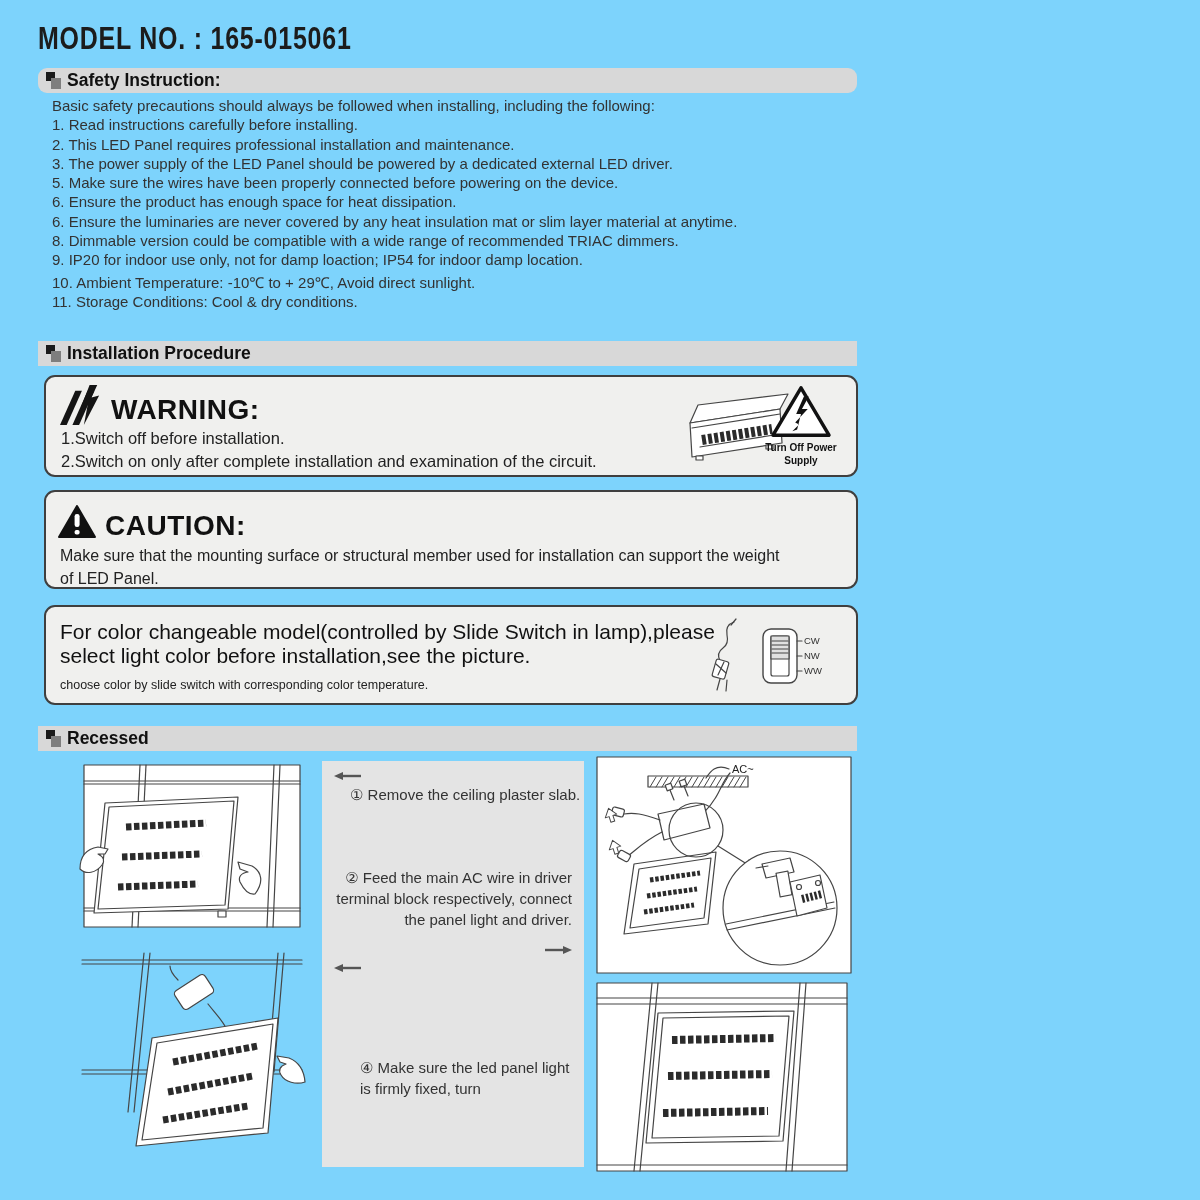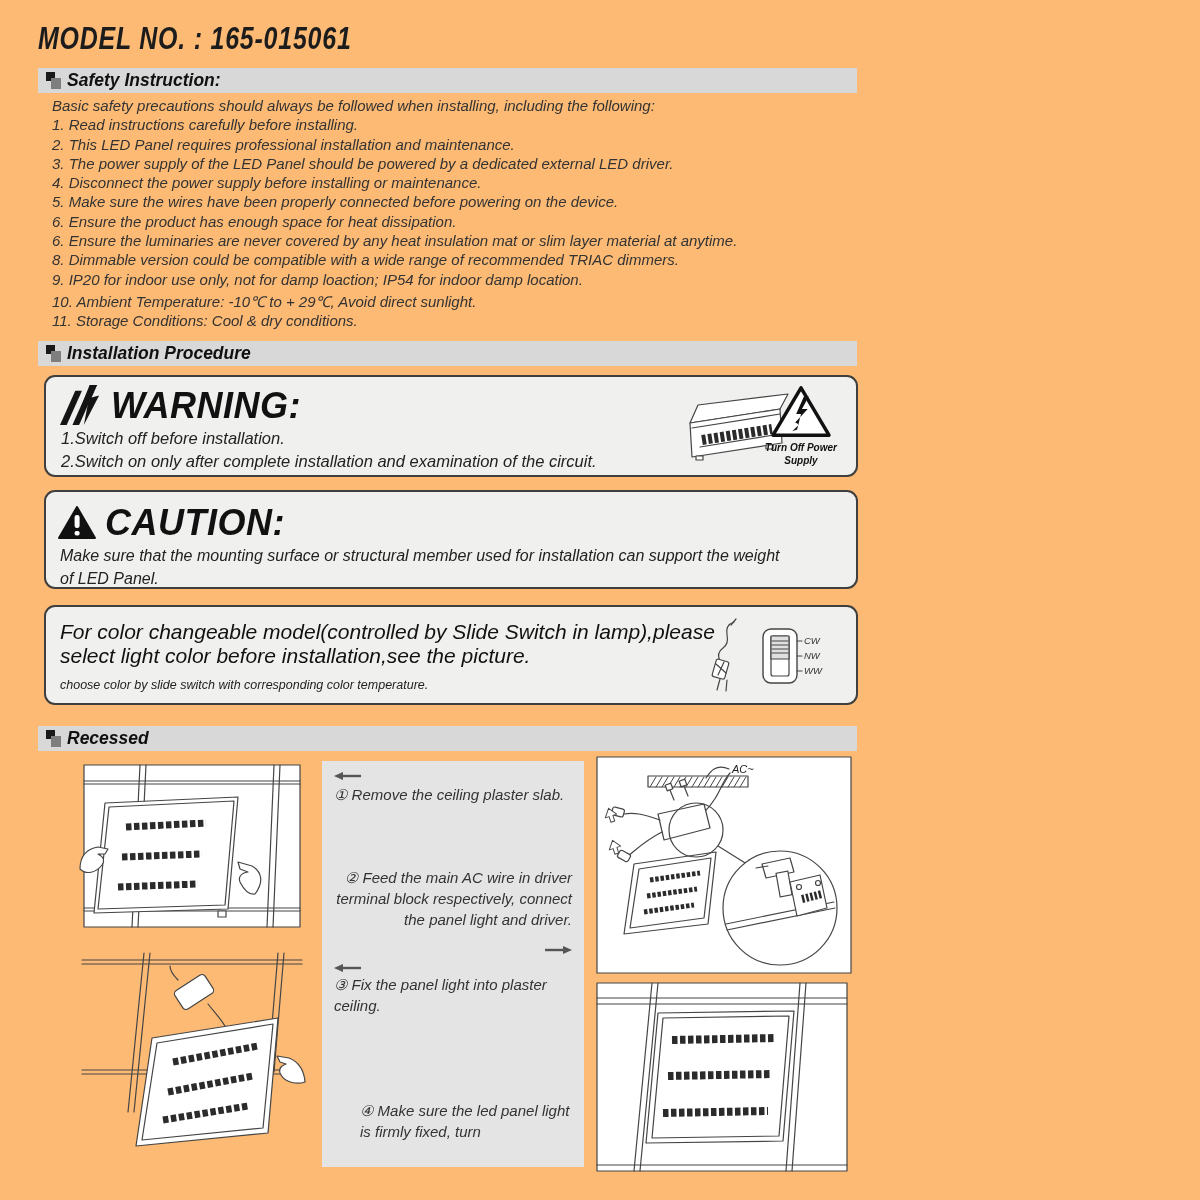--- a/index.html
+++ b/index.html
@@ -1,76 +1,75 @@
 <!DOCTYPE html>
 <html><head>
 <meta charset="utf-8">
 <style>
   html,body{margin:0;padding:0;background:#fff;}
-  .page{position:relative;width:1200px;height:1200px;background:#fdba74;overflow:hidden;
-        font-family:"Liberation Sans",sans-serif;color:#222;font-style:italic;}
+  .page{position:relative;width:1200px;height:1200px;background:#7dd3fc;overflow:hidden;
+        font-family:"Liberation Sans",sans-serif;color:#222;}
   .title{position:absolute;left:38px;top:20px;font-size:32px;font-weight:bold;color:#1c1c1c;
          white-space:nowrap;transform:scaleX(0.78);transform-origin:0 50%;letter-spacing:1px;}
   .bar{position:absolute;left:38px;width:819px;height:25px;background:#d8d8d8;
        display:flex;align-items:center;padding-left:8px;box-sizing:border-box;}
   .bar .bar-label{font-size:17.5px;font-weight:bold;color:#101010;}
   .sq-icon{position:relative;width:16px;height:17px;margin-right:5px;flex:0 0 auto;}
   .sq-icon::before{content:"";position:absolute;left:0;top:0;width:9px;height:9px;background:#1a1a1a;}
   .sq-icon::after{content:"";position:absolute;left:5px;top:6px;width:10px;height:11px;background:#7e7e7e;}
   .safety-text{position:absolute;left:52px;top:96px;width:790px;font-size:15px;line-height:19.3px;color:#333;}
   .safety-text .gap{margin-top:3px;}
   .rbox{position:absolute;left:44px;width:814px;background:#f0f0ee;border:2px solid #3f3f3f;
         border-radius:11px;box-sizing:border-box;}
   .warn-box{top:375px;height:102px;}
   .caution-box{top:490px;height:99px;}
   .color-box{top:605px;height:100px;}
   .hazard-head{position:absolute;left:14px;top:8px;display:flex;align-items:center;gap:9px;}
-  .hazard-title{font-size:36px;font-weight:bold;color:#111;letter-spacing:0.5px;}
+  .hazard-title{font-size:28px;font-weight:bold;color:#111;letter-spacing:0.5px;margin-top:8px;}
   .warn-lines{position:absolute;left:15px;top:50px;font-size:16.5px;line-height:22.5px;color:#222;}
   .driver-art{position:absolute;left:630px;top:12px;}
   .tri-block{position:absolute;right:10px;top:7px;width:90px;text-align:center;}
   .tri-caption{font-size:10px;font-weight:bold;line-height:12.5px;color:#111;margin-top:2px;}
   .caution-text{position:absolute;left:14px;top:52px;width:730px;font-size:16px;line-height:23px;color:#222;}
   .color-main{position:absolute;left:14px;top:13px;width:655px;font-size:21px;line-height:23.5px;color:#111;}
   .color-sub{position:absolute;left:14px;bottom:11px;font-size:12.5px;color:#222;}
   .switch-art{position:absolute;right:28px;top:8px;}
   .fig{position:absolute;}
   .fig1{left:78px;top:761px;}
   .fig2{left:78px;top:952px;}
   .fig3{left:596px;top:756px;}
   .fig4{left:596px;top:982px;}
   .midpanel{position:absolute;left:322px;top:761px;width:262px;height:406px;background:#e4e4e4;
             box-sizing:border-box;padding:10px 12px;font-size:15px;line-height:21px;color:#333;}
-  .step1{width:235px;margin-top:3px;}
+  .step1{width:235px;margin-top:3px;margin-left:16px;}
   .step2{margin-top:62px;text-align:right;}
   .arrow-r{text-align:right;margin-top:9px;}
   .arrow-l2{margin-top:3px;}
   .step3{width:230px;margin-top:1px;}
   .step4{margin-left:26px;margin-top:84px;width:224px;}
   svg{display:block;}
   .lineart{stroke:#454545;fill:none;stroke-width:1.2;stroke-linejoin:round;stroke-linecap:round;}
 </style>
 </head>
 <body>
 
 <div class="page">
 
   <div class="title">MODEL NO. : 165-015061</div>
 
-  <div class="bar" style="top:68px;">
+  <div class="bar" style="top:68px;border-radius:9px;">
     <span class="sq-icon"></span>
     <span class="bar-label">Safety Instruction:</span>
   </div>
 
   <div class="safety-text">
     <div>Basic safety precautions should always be followed when installing, including the following:</div>
     <div>1. Read instructions carefully before installing.</div>
     <div>2. This LED Panel requires professional installation and maintenance.</div>
     <div>3. The power supply of the LED Panel should be powered by a dedicated external LED driver.</div>
-    <div>4. Disconnect the power supply before installing or maintenance.</div>
     <div>5. Make sure the wires have been properly connected before powering on the device.</div>
     <div>6. Ensure the product has enough space for heat dissipation.</div>
     <div>6. Ensure the luminaries are never covered by any heat insulation mat or slim layer material at anytime.</div>
     <div>8. Dimmable version could be compatible with a wide range of recommended TRIAC dimmers.</div>
     <div>9. IP20 for indoor use only, not for damp loaction; IP54 for indoor damp location.</div>
     <div class="gap">10. Ambient Temperature: -10℃ to + 29℃, Avoid direct sunlight.</div>
     <div>11. Storage Conditions: Cool &amp; dry conditions.</div>
   </div>
 
   <div class="bar" style="top:341px;">
@@ -212,21 +211,20 @@
         <line x1="1" y1="5" x2="22" y2="5" stroke="#555" stroke-width="2.4"></line>
           <polygon points="28,5 19,1 19,9" fill="#555"></polygon>
       </svg>
     </div>
     <div class="arrow-l2">
       <svg width="28" height="10" viewBox="0 0 28 10">
         <line x1="6" y1="5" x2="27" y2="5" stroke="#555" stroke-width="2.4"></line>
           <polygon points="0,5 9,1 9,9" fill="#555"></polygon>
       </svg>
     </div>
-    <div class="step3">③ Fix the panel light into plaster ceiling.</div>
     <div class="step4">④ Make sure the led panel light is firmly fixed, turn</div>
   </div>
 
   <div class="fig fig3">
     <svg width="256" height="218" viewBox="0 0 256 218" class="lineart">
       <rect x="1" y="1" width="254" height="216" fill="#fff"></rect>
       <rect x="52" y="20" width="100" height="11" fill="#fff"></rect>
       <path d="M54,31 l6,-10 M60,31 l6,-10 M66,31 l6,-10 M72,31 l6,-10 M78,31 l6,-10 M84,31 l6,-10 M90,31 l6,-10 M96,31 l6,-10 M102,31 l6,-10 M108,31 l6,-10 M114,31 l6,-10 M120,31 l6,-10 M126,31 l6,-10 M132,31 l6,-10 M138,31 l6,-10 M144,31 l6,-10" stroke-width="1"></path>
       <text x="136" y="17" font-size="11" fill="#222" stroke="none" font-family="Liberation Sans, sans-serif">AC~</text>
       <path d="M133,13 C120,7 114,16 110,22"></path>

